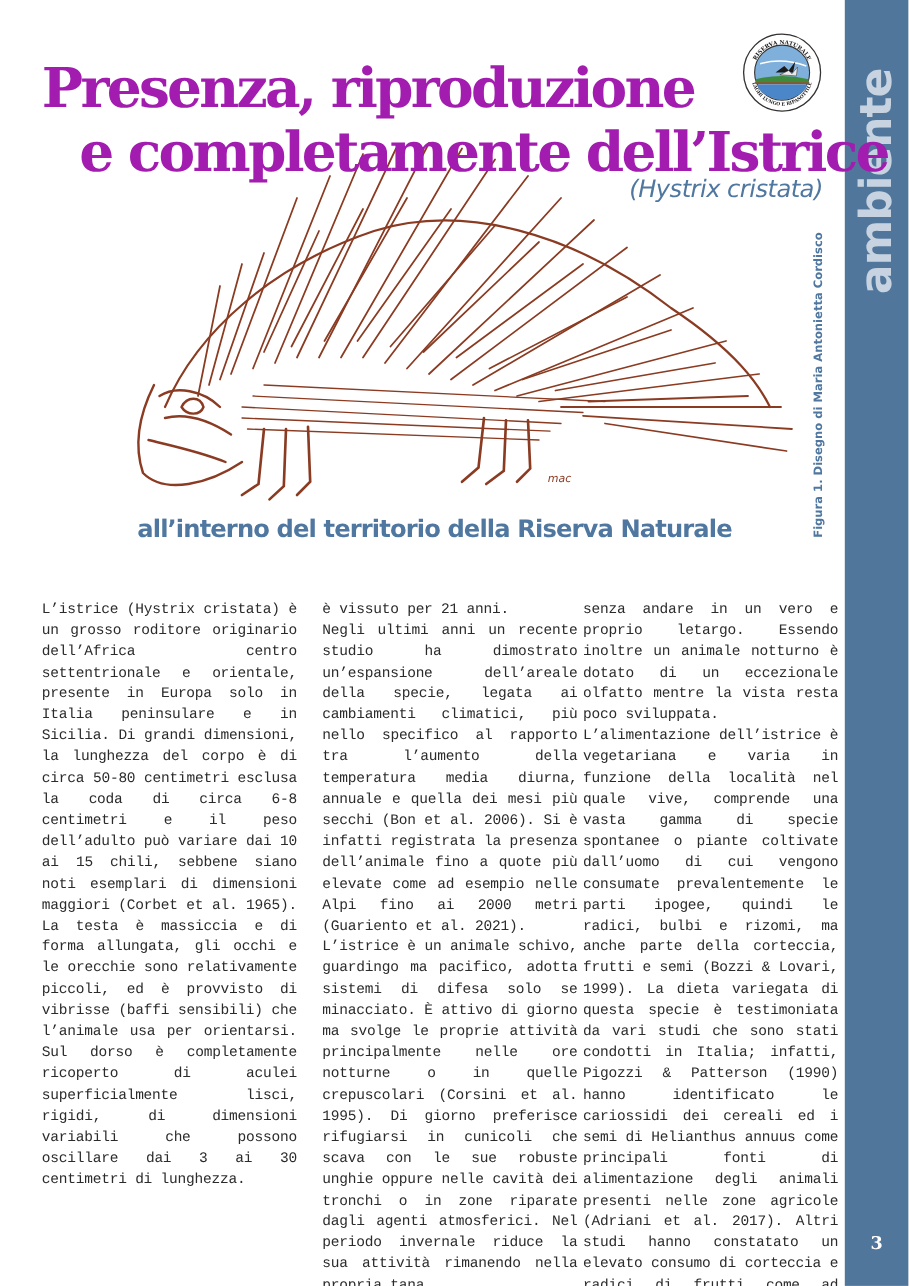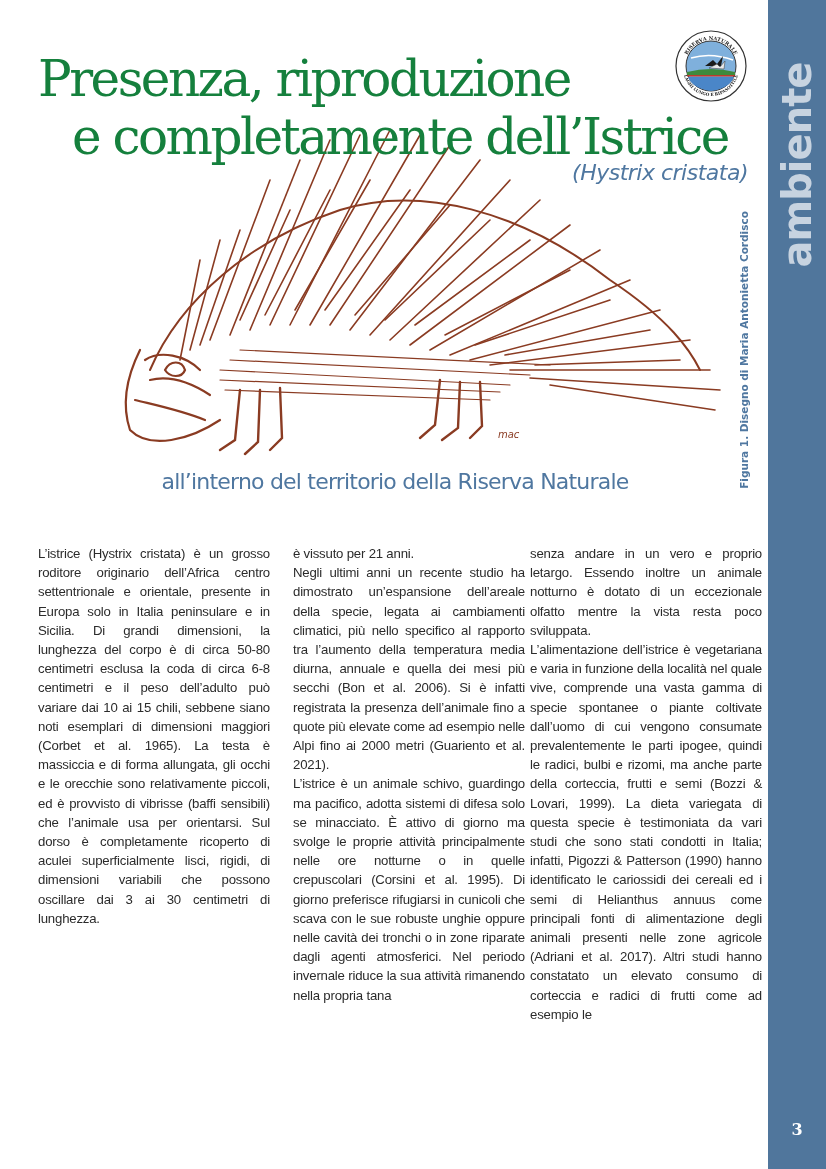--- a/index.html
+++ b/index.html
@@ -2,29 +2,29 @@
 <html><head>
 <meta charset="utf-8">
 <style>
   html, body { margin:0; padding:0; }
   body { width:826px; height:1169px; position:relative; background:#ffffff; overflow:hidden; font-family:"DejaVu Sans", sans-serif; }
   .sidebar { position:absolute; left:768px; top:0; width:58px; height:1169px; background:#50769c; }
   .section-label { position:absolute; left:0; top:40px; width:58px; height:250px; }
   .section-label span { position:absolute; left:50%; top:50%; transform:translate(-50%,-50%) rotate(-90deg); white-space:nowrap; font-family:"DejaVu Sans", sans-serif; font-weight:bold; font-size:40px; color:#c7d3e0; letter-spacing:-1px; }
   .page-number { position:absolute; left:0; width:58px; top:1120px; text-align:center; font-family:"DejaVu Serif", serif; font-weight:bold; font-size:16px; color:#ffffff; }
   .logo { position:absolute; left:675px; top:30px; width:72px; height:72px; }
-  .title { position:absolute; font-family:"DejaVu Serif", serif; font-weight:normal; color:#15803d; letter-spacing:-2.5px; white-space:nowrap; z-index:1; }
+  .title { position:absolute; font-family:"DejaVu Serif", serif; font-weight:bold; color:#a21caf; letter-spacing:-2.5px; white-space:nowrap; z-index:1; }
   .title.l1 { left:38px; top:50px; font-size:50px; }
   .title.l2 { left:72px; top:108px; font-size:50px; }
   .sci { position:absolute; right:78px; top:160px; font-family:"DejaVu Sans", sans-serif; font-style:italic; font-size:22px; color:#4f77a0; letter-spacing:-0.5px; }
   .drawing { position:absolute; left:90px; top:120px; width:640px; height:345px; }
   .credit { position:absolute; left:724px; top:228px; width:40px; height:244px; }
   .credit span { position:absolute; left:50%; top:50%; transform:translate(-50%,-50%) rotate(-90deg); white-space:nowrap; font-size:10.5px; font-weight:bold; color:#4f77a0; }
-  .subtitle { position:absolute; left:40px; width:710px; top:468px; text-align:center; font-family:"DejaVu Sans", sans-serif; font-weight:normal; font-size:22px; line-height:27px; color:#4f77a0; letter-spacing:-0.8px; }
-  .col { position:absolute; top:544px; width:232px; font-family:Liberation Sans, sans-serif; font-size:13.2px; line-height:19.2px; color:#2b2b2b; text-align:justify; letter-spacing:-0.2px; }
+  .subtitle { position:absolute; left:40px; width:710px; top:468px; text-align:center; font-family:"DejaVu Sans", sans-serif; font-weight:bold; font-size:22px; line-height:27px; color:#4f77a0; letter-spacing:-0.8px; }
+  .col { position:absolute; top:544px; width:232px; font-family:Liberation Mono, monospace; font-size:13.2px; line-height:19.2px; color:#2b2b2b; text-align:justify; letter-spacing:-0.2px; }
   .col p { margin:0; }
   .col1 { left:38px; }
   .col2 { left:293px; }
   .col3 { left:530px; }
 </style>
 </head>
 <body>
 
 <svg class="drawing" viewBox="0 0 640 345" xmlns="http://www.w3.org/2000/svg">
   <g stroke="#8a3b22" fill="none" stroke-linecap="round">

